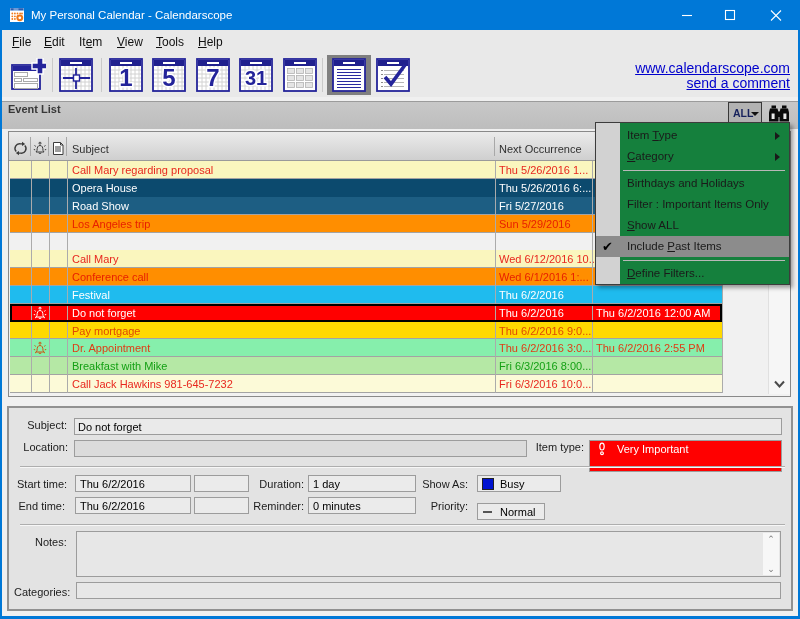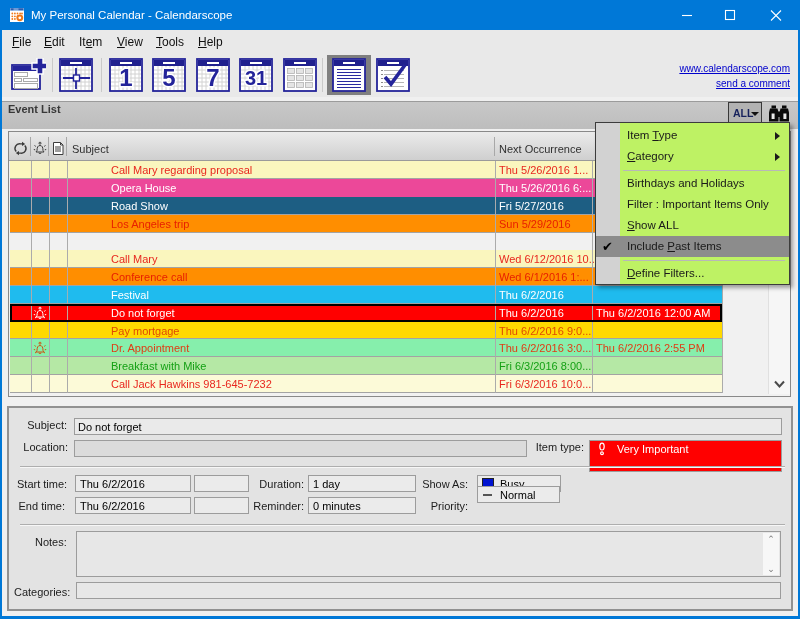--- a/index.html
+++ b/index.html
@@ -13,50 +13,50 @@
   #bl { left:0; top:30px; width:2px; height:589px; background:#0078d7; }
   #br { left:798px; top:30px; width:2px; height:589px; background:#0078d7; }
   #bb { left:0; top:616px; width:800px; height:3px; background:#0078d7; }
   
   #menubar { left:2px; top:30px; width:796px; height:25px; background:#e9e9e9; font-size:12px; color:#111; }
   #menubar span { position:absolute; top:5px; }
   
   #toolbar { left:2px; top:55px; width:796px; height:42px; background:#e9e9e9; }
   .tsep { position:absolute; top:3px; width:1px; height:34px; background:#c9c9c9; }
   .tbi { position:absolute; top:3px; }
-  #links { position:absolute; right:8px; top:6px; text-align:right; font-size:10px; line-height:15px; }
+  #links { position:absolute; right:8px; top:6px; text-align:right; font-size:14px; line-height:15px; }
   #links a { color:#0000cc; text-decoration:underline; }
   
   #elbar { left:2px; top:101px; width:796px; height:28px; background:linear-gradient(180deg,#c8c8c8,#bdbdbd); border-top:1px solid #9b9b9b; }
   #eltitle { left:6px; top:1px; font-size:11px; font-weight:bold; color:#383838; }
   #allbtn { left:726px; top:0px; width:34px; height:22px; background:#b2b2b2; border:1px solid #383838; font-size:10.5px; font-weight:bold; color:#16215c; text-align:left; padding-left:4px; line-height:20px; }
   
   #table { left:8px; top:131px; width:783px; height:266px; border:1px solid #898989; background:#f1f1f1; }
   #thead { left:0; top:0; width:781px; height:29px; background:linear-gradient(180deg,#ebebeb,#cfcfcf); border-bottom:1px solid #9a9a9a; }
   .hsep { position:absolute; top:5px; width:1px; height:19px; background:#a8a8a8; }
   .hlab { position:absolute; top:11px; font-size:11px; color:#303030; }
   #rows { left:1px; top:29px; width:712px; height:232px; }
   .row { position:absolute; left:0; width:712px; font-size:11px; border-bottom:1px solid #a3a3a3; }
-  .row .sub { position:absolute; left:62px; top:3px; white-space:nowrap;margin-left:39px; }
+  .row .sub { position:absolute; left:62px; top:3px; white-space:nowrap; }
   .row .nxt { position:absolute; left:489px; top:3px; white-space:nowrap; }
   .row .rem { position:absolute; left:586px; top:3px; white-space:nowrap; }
   .row svg.bell { position:absolute; left:23px; top:2px; }
   #selframe { position:absolute; left:0; top:143px; width:712px; height:18px; border:2px solid #000; z-index:3; }
   .gline { position:absolute; top:0; width:1px; height:232px; background:#ababab; }
   
   #lsb { left:759px; top:29px; width:22px; height:233px; background:#f6f6f6; border-left:1px solid #e0e0e0; }
   
   #panel { left:7px; top:406px; width:786px; height:205px; border:2px solid #919191; background:#e3e3e3; }
   .lab { position:absolute; font-size:11px; color:#1c1c1c; white-space:nowrap; }
   .box { position:absolute; border:1px solid #9c9c9c; background:#ebebeb; font-size:11px; color:#000; }
   .box span { position:absolute; left:4px; top:2px; white-space:nowrap; }
   .etch { position:absolute; left:11px; width:765px; height:2px; border-top:1px solid #aeaeae; border-bottom:1px solid #f7f7f7; }
   .labr { text-align:right;padding-left:8px; }
   
-  #menu { left:595px; top:122px; width:195px; height:163px; background:#bef264; border:1px solid #3c3c3c; box-shadow:3px 3px 4px rgba(0,0,0,0.35); z-index:50; }
+  #menu { left:595px; top:122px; width:195px; height:163px; background:#15803d; border:1px solid #3c3c3c; box-shadow:3px 3px 4px rgba(0,0,0,0.35); z-index:50; }
   #menu .gut { position:absolute; left:0; top:0; width:24px; height:161px; background:#d2d2d2; }
   #menu .mi { position:absolute; left:0; width:193px; height:21px; font-size:11.5px; color:#1a1a1a; line-height:21px; }
   #menu .mi .t { position:absolute; left:31px; }
   #menu .mi.hl { background:#8c8c8c; }
   #menu .msep { position:absolute; left:27px; width:162px; height:1px; background:#b8b8b8; }
   #menu .arr { position:absolute; right:9px; top:7px; width:0; height:0; border-left:5px solid #1a1a1a; border-top:4px solid transparent; border-bottom:4px solid transparent; }
   #menu .chk { position:absolute; left:6px; top:0px; font-size:13px; color:#000; }
   .tico { position:absolute; }
 </style>
 </head>
@@ -239,21 +239,21 @@
           <line x1="3" y1="7" x2="9" y2="7"></line>
           <line x1="3" y1="9" x2="9" y2="9"></line>
         </g>
       </svg>
     </div>
     <div class="abs" id="rows">
       <div class="row" style="top:0px;height:18px;background:#faf6be;color:#e8271e">
         <span class="sub">Call Mary regarding proposal</span>
         <span class="nxt">Thu 5/26/2016 1...</span>
       </div>
-      <div class="row" style="top:18px;height:22px;background:#ec4899;color:#ffffff">
+      <div class="row" style="top:18px;height:22px;background:#0c4a6e;color:#ffffff">
         <span class="sub">Opera House</span>
         <span class="nxt">Thu 5/26/2016 6:...</span>
       </div>
       <div class="row" style="top:36px;height:18px;background:#1d5e83;color:#ffffff">
         <span class="sub">Road Show</span>
         <span class="nxt">Fri 5/27/2016</span>
       </div>
       <div class="row" style="top:54px;height:18px;background:#ff8e00;color:#e82000">
         <span class="sub">Los Angeles trip</span>
         <span class="nxt">Sun 5/29/2016</span>
@@ -386,21 +386,21 @@
     <div class="lab labr" style="left:0px;top:92px;width:56px">End time:</div>
     <div class="box" style="left:66px;top:89px;width:116px;height:17px">
       <span>Thu 6/2/2016</span>
     </div>
     <div class="box" style="left:185px;top:89px;width:55px;height:17px"></div>
     <div class="lab labr" style="left:200px;top:92px;width:95px">Reminder:</div>
     <div class="box" style="left:299px;top:89px;width:108px;height:17px">
       <span>0 minutes</span>
     </div>
     <div class="lab labr" style="left:360px;top:92px;width:99px">Priority:</div>
-    <div class="box" style="left:468px;top:78px;width:83px;height:17px">
+    <div class="box" style="left:468px;top:95px;width:68px;height:17px">
       <span style="left:22px">Normal</span>
       <i style="position:absolute;left:5px;top:7px;width:9px;height:2px;background:#555"></i>
     </div>
     <div class="etch" style="top:116px"></div>
     <div class="lab" style="left:26px;top:128px">Notes:</div>
     <div class="box" style="left:67px;top:123px;width:705px;height:46px;background:#e7e7e7">
       <div style="position:absolute;right:1px;top:1px;width:16px;height:42px;background:#f7f7f7;color:#777;font-size:9px;text-align:center">
         <div style="position:absolute;top:1px;left:0;width:16px">⌃</div>
         <div style="position:absolute;bottom:1px;left:0;width:16px">⌄</div>
       </div>

